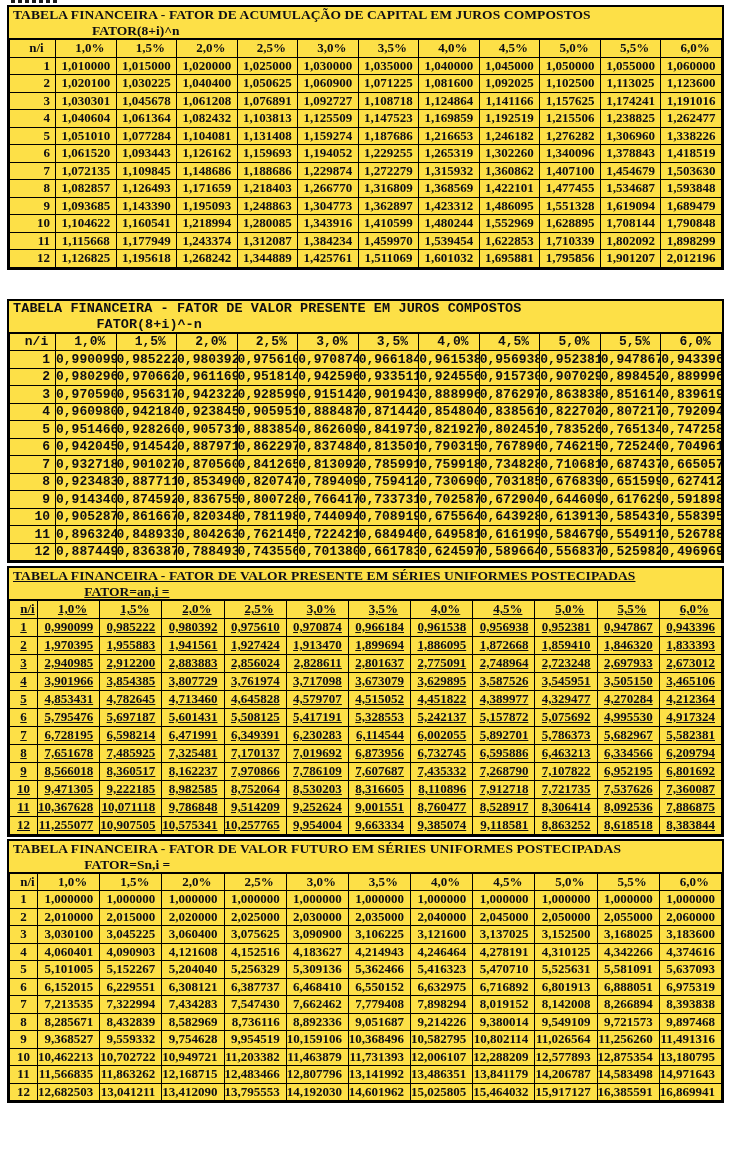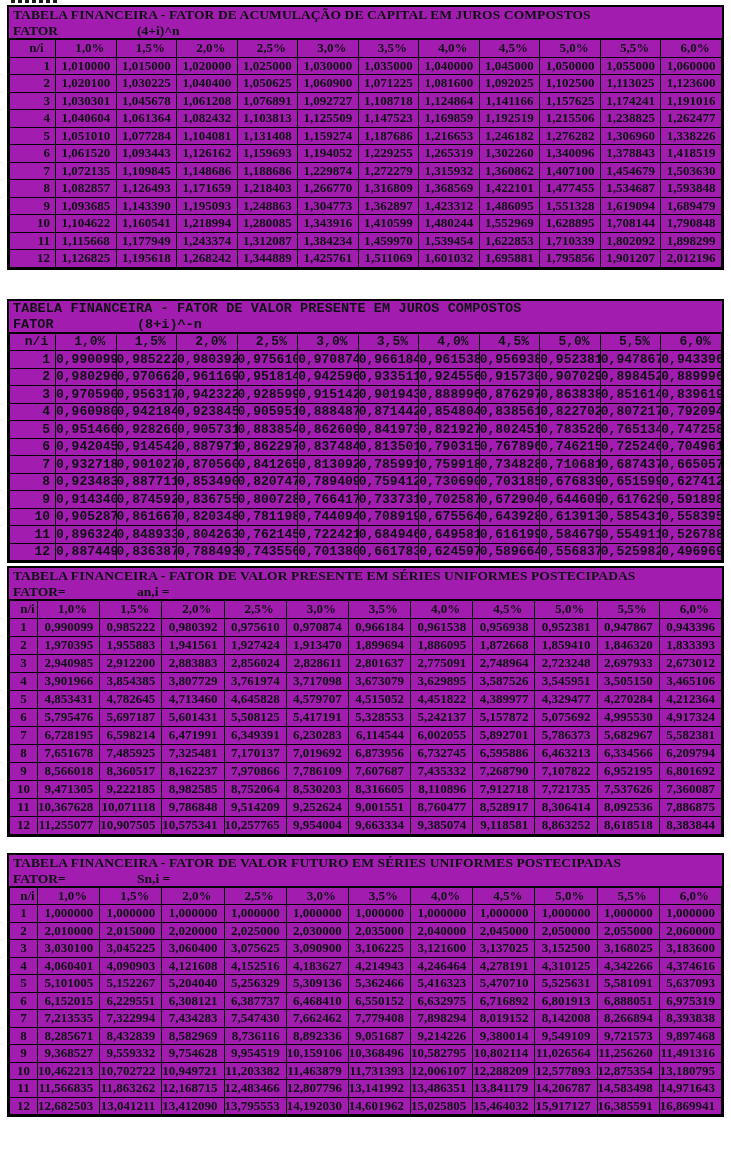--- a/index.html
+++ b/index.html
@@ -10,30 +10,30 @@
     font-family: "Liberation Serif", "DejaVu Serif", serif;
     font-weight: bold;
     color: #0e0e14;
     overflow: hidden;
   }
   .page { position: relative; padding: 5px 7px 0 7px; width: 731px; }
   .edge-artifact {
     position: absolute; top: 0; left: 11px; width: 47px; height: 3px;
     background: repeating-linear-gradient(90deg, #1b1b1b 0 4px, transparent 4px 7px);
   }
-  section.tbl { border: 2px solid #000; background: #a21caf; }
+  section.tbl { border: 2px solid #000; background: #fde047; }
   section.t1 { margin-bottom: 29px; }
   section.t2 { margin-bottom: 3px; font-family: Liberation Mono, monospace; }
-  section.t3 { margin-bottom: 16px; }
+  section.t3 { margin-bottom: 2px; text-decoration: underline; }
   .title {
     font-size: 13.5px; line-height: 16px; height: 16px;
     padding-left: 4px; white-space: nowrap; letter-spacing: 0.1px;
   }
   .factor { display: flex; font-size: 13.5px; line-height: 15px; height: 15px; padding-left: 4px; white-space: nowrap; }
-  .factor .f0 { width: 124px; flex: 0 0 auto; }
+  .factor .f0 { width: 124px; flex: 0 0 auto; text-align: right; }
   .factor .f1 { width: 76px; flex: 0 0 auto; }
   .factor .f2 { flex: 1; }
   table.grid {
     border-collapse: collapse; width: 100%; table-layout: fixed;
     border-top: 2px solid #000;
   }
   .grid th, .grid td {
     border: 1px solid #000;
     font-size: 13px; font-weight: bold;
     padding: 0; overflow: hidden; white-space: nowrap;
@@ -51,21 +51,21 @@
 </head>
 <body>
 
 <div class="page">
   <div class="edge-artifact"></div>
 
   <section class="tbl t1">
     <div class="title">TABELA FINANCEIRA - FATOR DE ACUMULAÇÃO DE CAPITAL EM JUROS COMPOSTOS</div>
     <div class="factor">
       <span class="f0">FATOR</span>
-      <span class="f1">(4+i)^n</span>
+      <span class="f1">(8+i)^n</span>
       <span class="f2"></span>
     </div>
     <table class="grid">
       <colgroup>
           <col class="c-n">
           <col span="11">
         </colgroup>
       <thead>
           <tr>
             <th>n/i</th>

